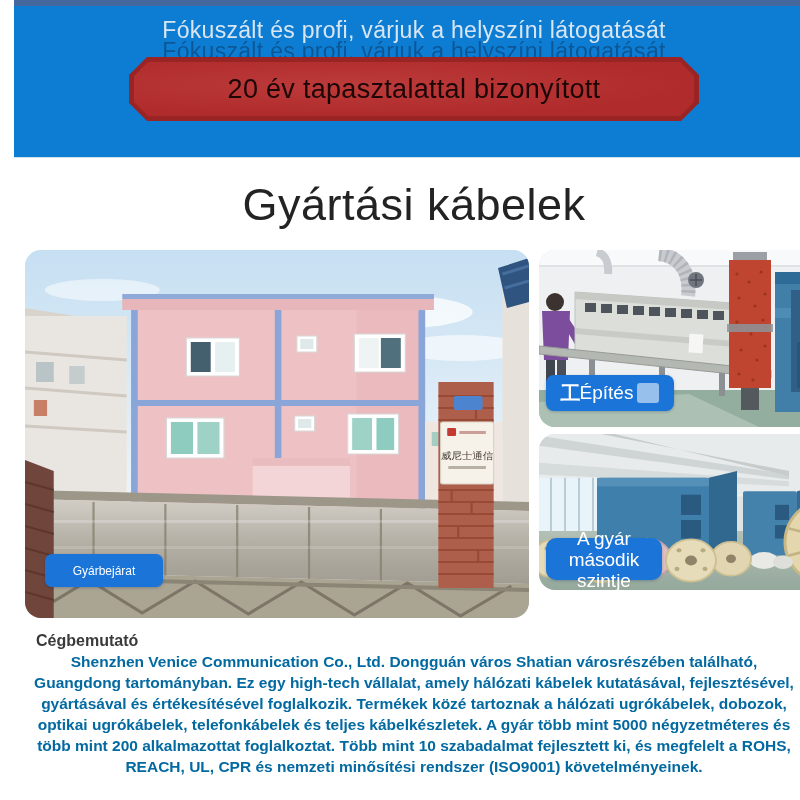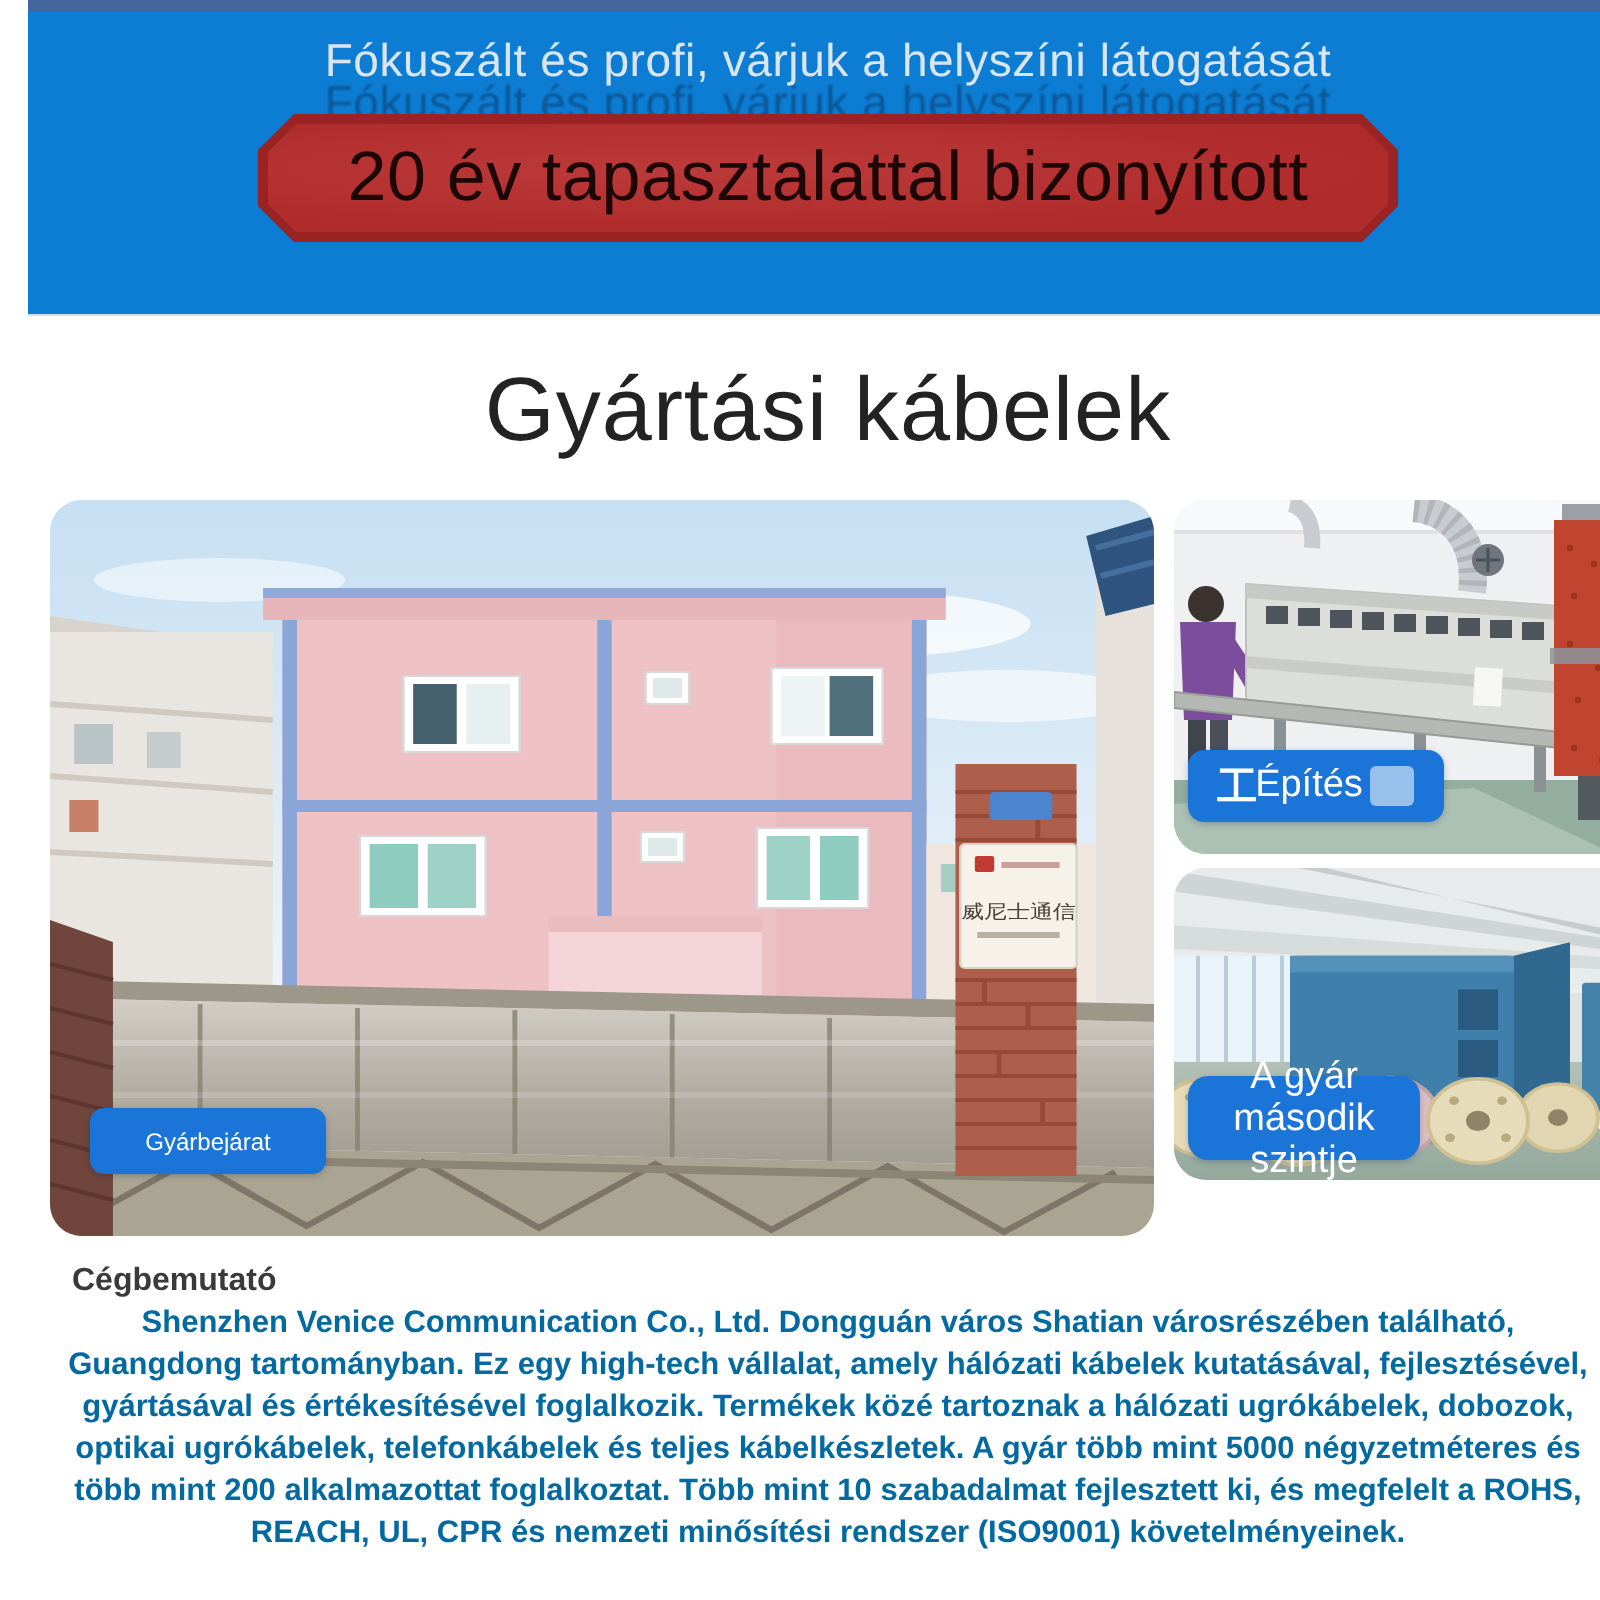--- a/index.html
+++ b/index.html
@@ -32,34 +32,34 @@
     position:absolute;inset:0;background:#9a2323;
     clip-path:polygon(18px 0,calc(100% - 18px) 0,100% 18px,100% calc(100% - 18px),
       calc(100% - 18px) 100%,18px 100%,0 calc(100% - 18px),0 18px);
   }
   .ribbon-inner{
     position:absolute;inset:5px;
     background:radial-gradient(ellipse at 38% 42%, #bd3a3a 0%, #b02c2c 70%);
     clip-path:polygon(14px 0,calc(100% - 14px) 0,100% 14px,100% calc(100% - 14px),
       calc(100% - 14px) 100%,14px 100%,0 calc(100% - 14px),0 14px);
     display:flex;align-items:center;justify-content:center;
-    color:#1c0606;font-size:35px;letter-spacing:.3px;
+    color:#1c0606;font-size:27px;letter-spacing:.3px;
   }
 
   
   .page-title{
     margin:21px 0 0;text-align:center;font-weight:500;
     font-size:45px;color:#232323;letter-spacing:.5px;
   }
 
   
   .gallery{display:flex;gap:10px;width:778px;margin:19px auto 0;}
   .photo{position:relative;border-radius:16px;overflow:hidden;background:#dfe5ea;}
   .photo svg{display:block;width:100%;height:100%;}
-  .photo-left{width:552px;height:368px;flex:none;}
+  .photo-left{width:504px;height:368px;flex:none;}
   .col-right{display:flex;flex-direction:column;gap:7px;width:312px;flex:none;}
   .photo-top{height:177px;}
   .photo-bottom{height:156px;}
 
   .badge{
     position:absolute;background:#1b74d8;color:#fff;
     border-radius:8px;display:flex;align-items:center;justify-content:center;
     box-shadow:0 1px 3px rgba(0,30,80,.25);
   }
   .badge-entrance{left:20px;bottom:31px;width:118px;height:33px;font-size:12px;border-radius:7px;}

